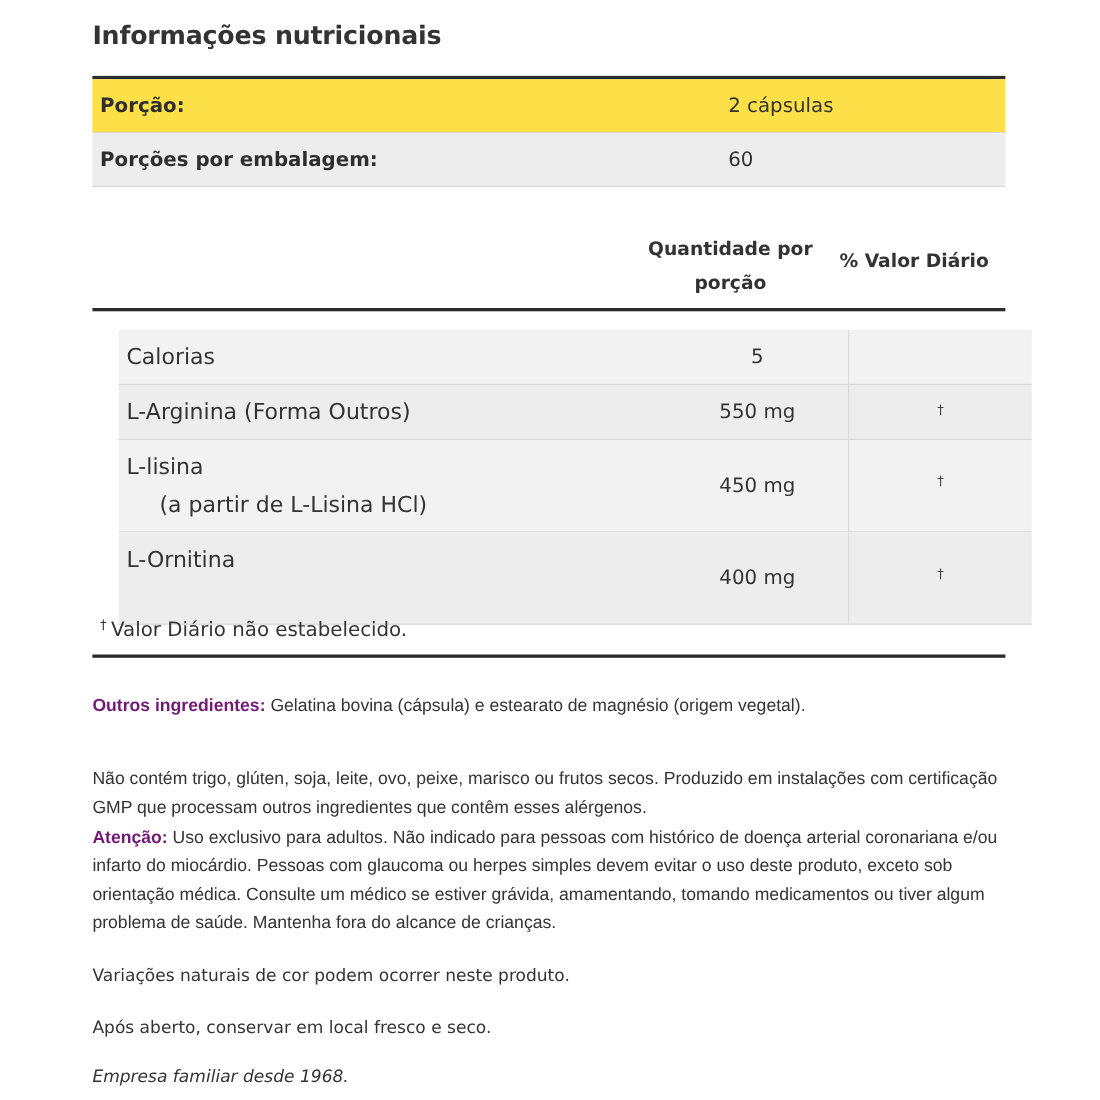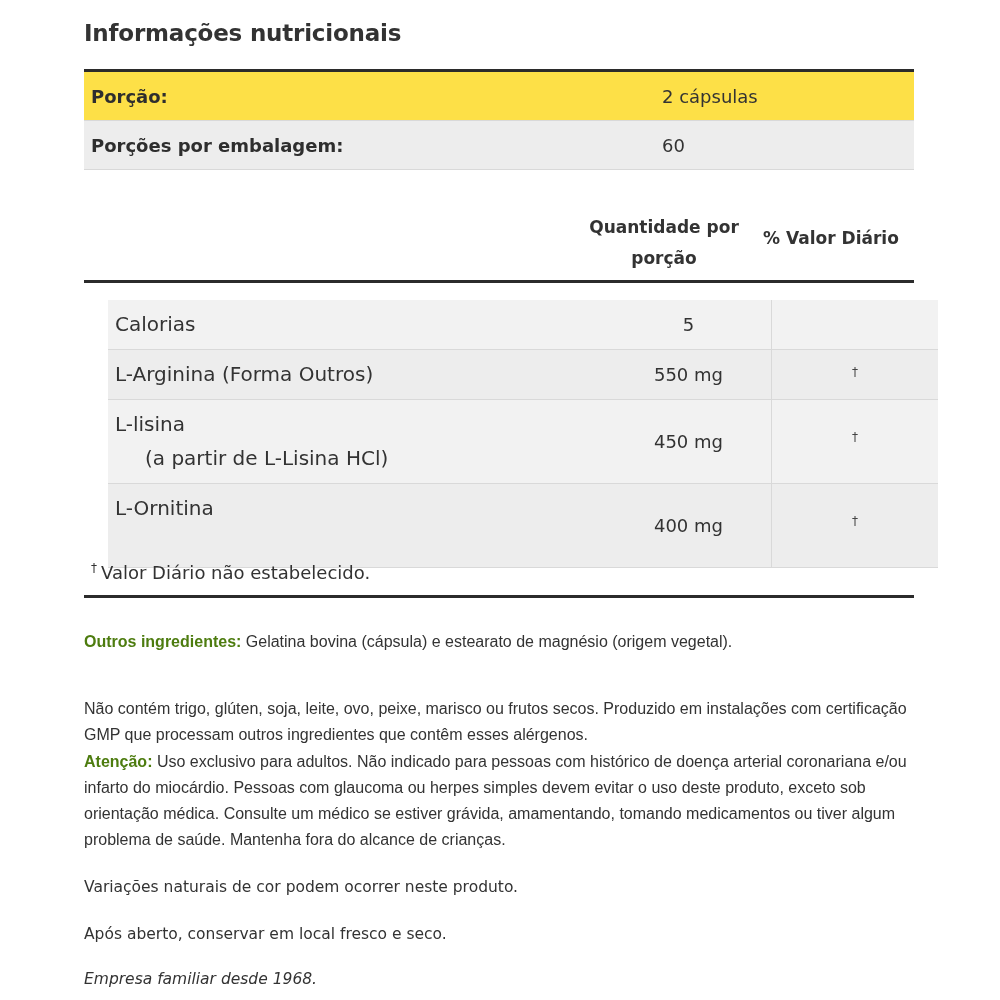--- a/index.html
+++ b/index.html
@@ -162,21 +162,21 @@
     .para {
       position: absolute;
       left: 0;
       width: 840px;
       margin: 0;
       font-family: "Liberation Sans", sans-serif;
       font-size: 16px;
       line-height: 26px;
       color: #333333;
     }
-    .para b { color: #4d7c0f; }
+    .para b { color: #701a75; }
     .p-round {
       font-family: "DejaVu Sans", sans-serif;
       font-size: 15.5px;
     }
     .italic { font-style: italic; }
   </style>
 </head>
 <body>
 
 <div class="wrap">

